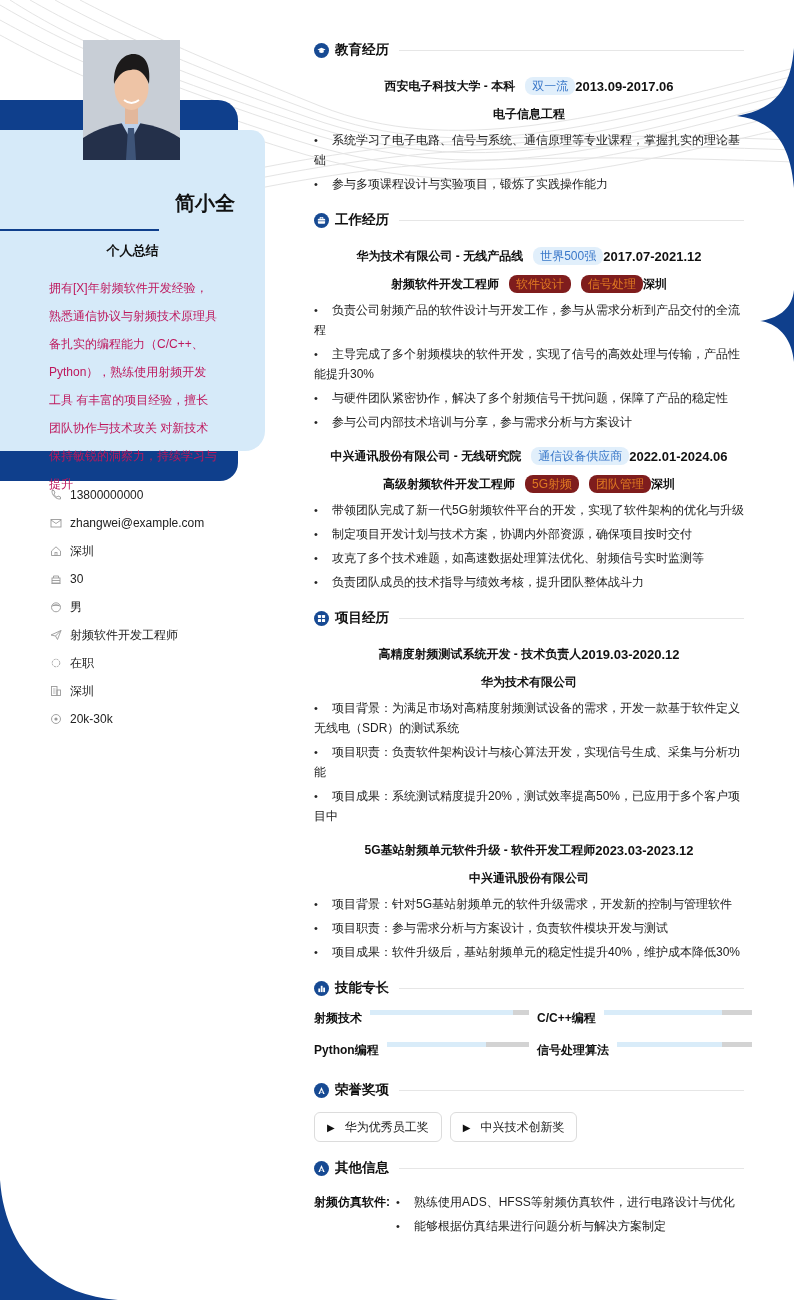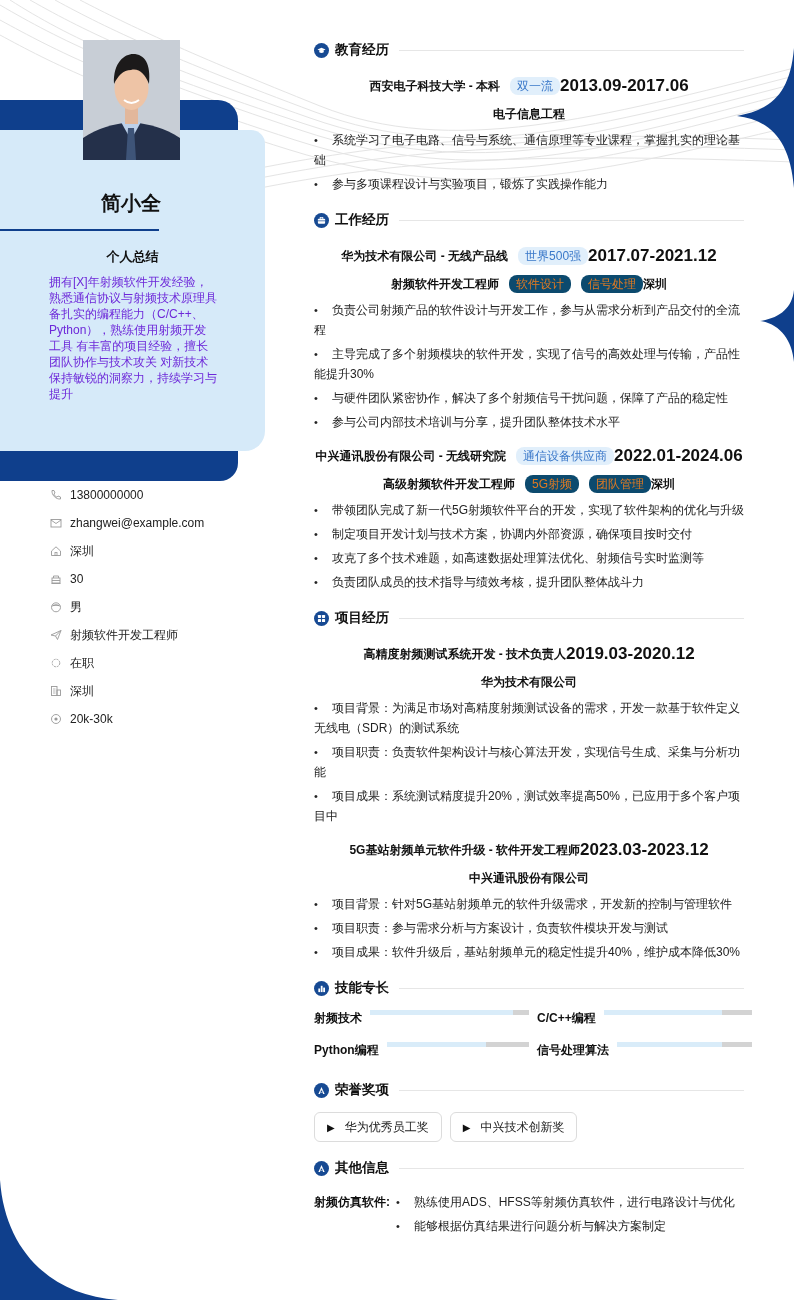--- a/index.html
+++ b/index.html
@@ -8,46 +8,46 @@
 
   .deco { position: absolute; left: 0; top: 0; width: 794px; height: 1300px; pointer-events: none; }
 
   
   .band-top { position: absolute; left: 0; top: 100px; width: 238px; height: 40px; background: #0f3f8c; border-top-right-radius: 20px; }
   .card { position: absolute; left: 0; top: 130px; width: 265px; height: 321px; background: #d6eaf9; border-top-right-radius: 14px; border-bottom-right-radius: 20px; }
   .band-bottom { position: absolute; left: 0; top: 440px; width: 238px; height: 41px; background: #0f3f8c; border-bottom-right-radius: 18px; z-index: 0; }
   .card { z-index: 1; }
   .photo { position: absolute; left: 83px; top: 40px; width: 97px; height: 120px; z-index: 3; overflow: hidden; background: #c9cfd7; }
   .name { position: absolute; left: 0; top: 190px; width: 265px; text-align: center; font-size: 20px; font-weight: bold; color: #111; z-index: 2; padding-left: 0; }
-  .name span { display: inline-block; width: 211px; text-align: center; padding-right: 3px; }
+  .name span { display: inline-block; width: 211px; text-align: right; padding-right: 3px; }
   .name-line { position: absolute; left: 0; top: 229px; width: 159px; height: 2px; background: #0f3f8c; z-index: 2; }
-  .summary-title { position: absolute; left: 0; top: 248px; width: 265px; text-align: center; font-size: 13px; font-weight: bold; color: #111; z-index: 2; }
+  .summary-title { position: absolute; left: 0; top: 242px; width: 265px; text-align: center; font-size: 13px; font-weight: bold; color: #111; z-index: 2; }
   .summary-title span { display:inline-block; width:262px; text-align:center; }
-  .summary-text { position: absolute; left: 49px; top: 274px; width: 168px; font-size: 12px; line-height: 16px; color: #6d28d9; z-index: 2; }
+  .summary-text { position: absolute; left: 49px; top: 274px; width: 168px; font-size: 12px; line-height: 28px; color: #be185d; z-index: 2; }
 
   .contacts { position: absolute; left: 50px; top: 481px; width: 220px; z-index: 2; }
   .contact { display: flex; align-items: center; height: 28px; font-size: 12px; color: #222; }
   .contact .ic { width: 12px; height: 12px; margin-right: 8px; color: #888; display: inline-flex; align-items: center; justify-content: center; }
   .contact .ic svg { width: 12px; height: 12px; }
 
   
   .main { position: absolute; left: 314px; top: 36px; width: 430px; z-index: 2; }
   .sec-head { display: flex; align-items: center; height: 28px; margin-bottom: 8px; text-align: right; }
   .sec-icon { width: 15px; height: 15px; border-radius: 50%; background: #174a93; display: inline-flex; align-items: center; justify-content: center; margin-right: 6px; }
   .sec-icon svg { width: 9px; height: 9px; }
   .sec-title { font-size: 13.5px; font-weight: bold; color: #111; margin-right: 10px; white-space: nowrap; }
   .sec-line { flex: 1; height: 1px; background: #e6e6e6; }
 
   .row { display: flex; align-items: center; justify-content: center; height: 28px; }
   .row .left { display: flex; align-items: center; }
   .bold { font-weight: bold; font-size: 12px; color: #111; }
-  .date { font-weight: bold; font-size: 17px; color: #111; }
+  .date { font-weight: bold; font-size: 13px; color: #111; }
   .tag { display: inline-block; padding: 1px 7px; font-size: 12px; border-radius: 8px; margin-left: 10px; line-height: 16px; }
   .tag.blue { background: #e1effb; color: #3a78c9; }
-  .tag.orange { background: #0c4a6e; color: #e07a22; }
+  .tag.orange { background: #7f1d1d; color: #e07a22; }
   .tag.orange + .tag.orange { margin-left: 10px; }
 
   ul.bullets { list-style: none; }
   ul.bullets li { font-size: 12px; line-height: 20px; color: #222; padding: 2px 0; position: relative; text-indent: 18px; }
   ul.bullets li::before { content: "•"; position: absolute; left: 0; top: 2px; text-indent: 0; font-size: 11px; color: #222; }
 
   .entry { margin-bottom: 8px; }
   .section { margin-bottom: 10px; }
 
   .skills { display: grid; grid-template-columns: 215px 215px; column-gap: 8px; row-gap: 12px; margin-top: 2px; margin-bottom: 14px; }
@@ -250,21 +250,21 @@
           <span class="bold">射频软件开发工程师</span>
           <span class="tag orange">软件设计</span>
           <span class="tag orange">信号处理</span>
         </div>
         <span class="bold">深圳</span>
       </div>
       <ul class="bullets">
         <li>负责公司射频产品的软件设计与开发工作，参与从需求分析到产品交付的全流程</li>
         <li>主导完成了多个射频模块的软件开发，实现了信号的高效处理与传输，产品性能提升30%</li>
         <li>与硬件团队紧密协作，解决了多个射频信号干扰问题，保障了产品的稳定性</li>
-        <li>参与公司内部技术培训与分享，提升团队整体技术水平</li>
+        <li>参与公司内部技术培训与分享，参与需求分析与方案设计</li>
       </ul>
     </div>
 
     <div class="entry">
       <div class="row">
         <div class="left">
           <span class="bold">中兴通讯股份有限公司 - 无线研究院</span>
           <span class="tag blue">通信设备供应商</span>
         </div>
         <span class="date">2022.01-2024.06</span>

